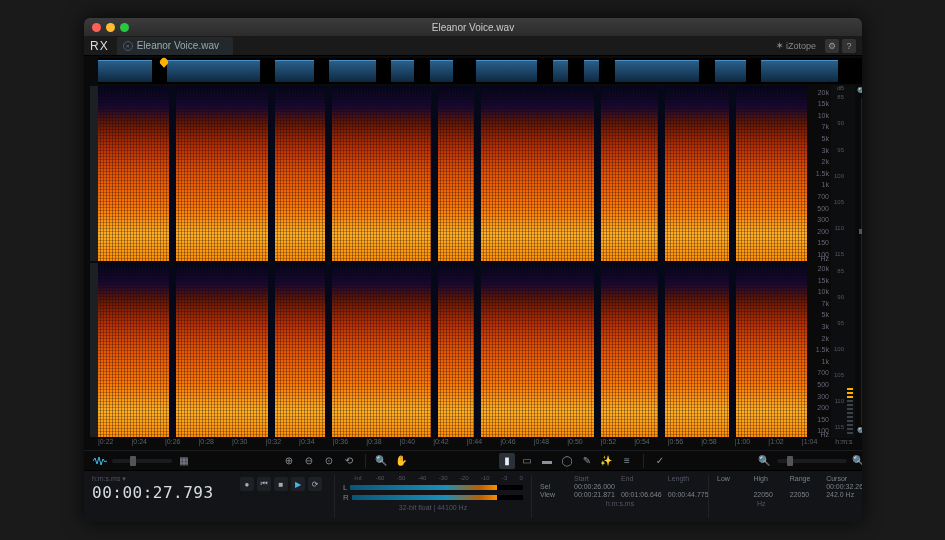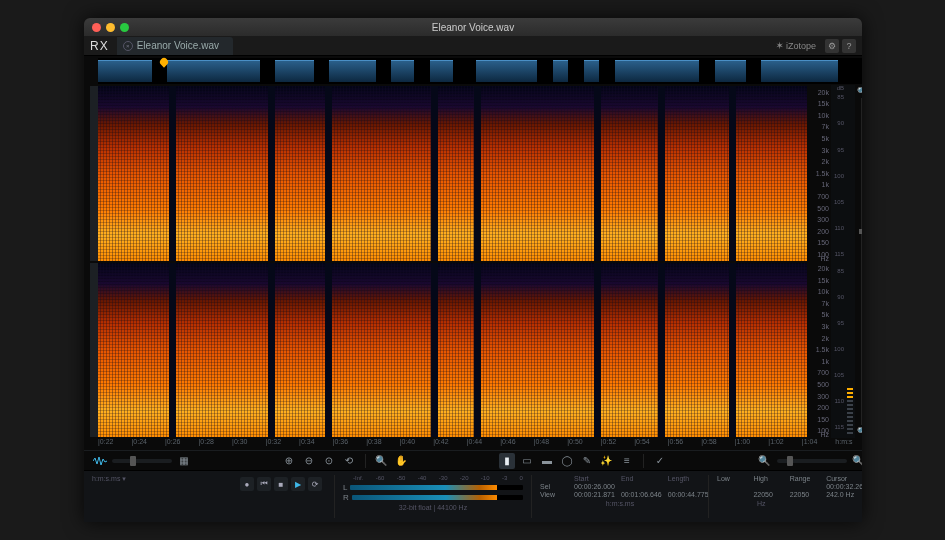--- a/index.html
+++ b/index.html
@@ -286,20 +286,21 @@
         <div class="tool-ico">🔍</div>
         <div class="vslider" style="width:70px">
             <i style="left:10px"></i>
           </div>
         <div class="tool-ico">🔍</div>
       </div>
 
       <div class="status">
         <div style="width:140px">
           <div class="hmslabel">h:m:s.ms ▾</div>
+          <div class="time-big">00:00:27.793</div>
         </div>
         <div style="width:86px">
           <div class="transport">
             <div class="tbtn">●</div>
             <div class="tbtn">⏮</div>
             <div class="tbtn">■</div>
             <div class="tbtn" style="color:#3fb8e8">▶</div>
             <div class="tbtn">⟳</div>
           </div>
         </div>

